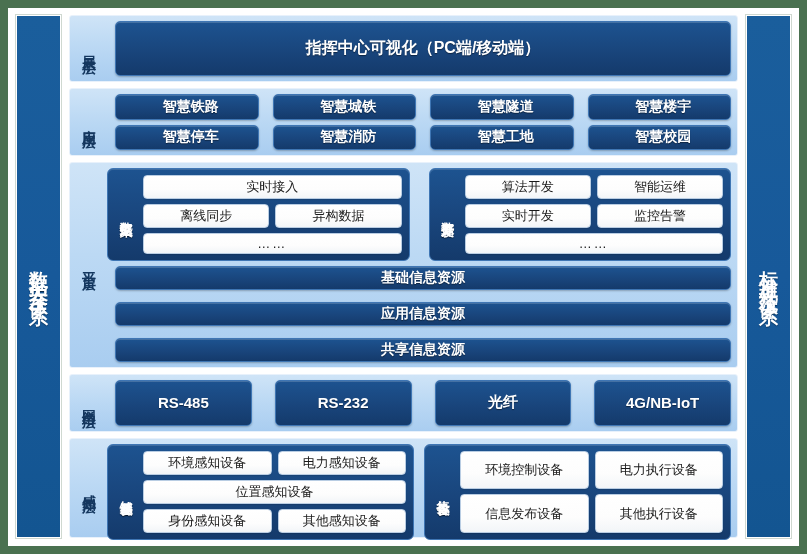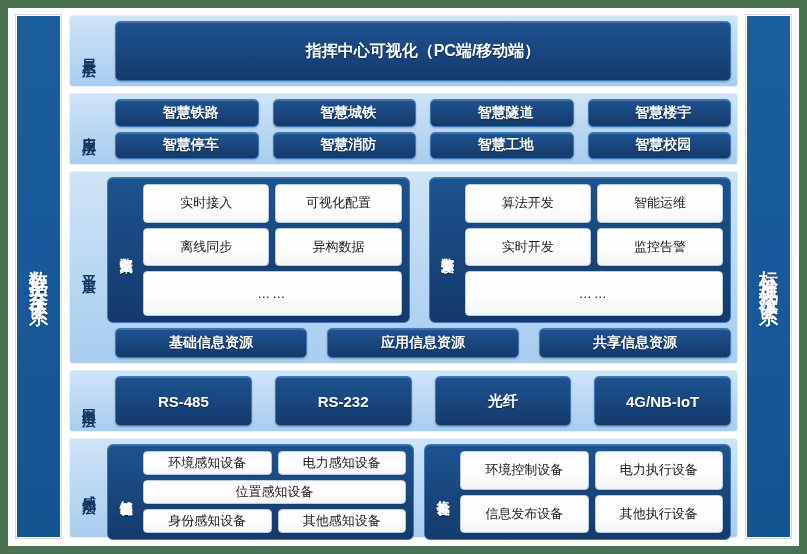--- a/index.html
+++ b/index.html
@@ -146,21 +146,21 @@
     text-shadow: 0 1px 1px rgba(0,0,0,.45);
   }
   .plat-group-title .vtext {
     writing-mode: vertical-rl; text-orientation: upright;
     letter-spacing: 1px; line-height: 1.05;
   }
   .plat-items { flex: 1 1 auto; min-width: 0; display: flex; flex-direction: column; gap: 5px; }
   .plat-items .grid2 { display: flex; flex-direction: row; gap: 6px; flex: 1 1 0; }
   .plat-items .grid2 .pill { flex: 1 1 0; min-width: 0; }
   .plat-items .wide { flex: 1 1 0; letter-spacing: 2px; }
-  .plat-res { display: flex; gap: 12px; flex: 0 0 30px; }
+  .plat-res { display: flex; flex-direction: column; gap: 12px; flex: 0 0 30px; }
   .plat-res .chip { flex: 1 1 0; min-width: 0; }
 
   
   #network { height: 62px; }
   .net-row { display: flex; flex-direction: row; gap: 15px; flex: 1 1 auto; }
   .net-row .chip { flex: 1 1 0; min-width: 0; font-size: 15px; }
 
   
   #sensing { height: 100px; }
   .sense-row { display: flex; flex-direction: row; gap: 10px; flex: 1 1 auto; }
@@ -234,21 +234,20 @@
 
         <div class="plat-top">
 
           <div class="plat-group">
             <div class="plat-group-title">
               <span class="vtext">数据汇聚</span>
             </div>
             <div class="plat-items">
               <div class="grid2">
                 <div class="pill">实时接入</div>
-                <div class="pill">可视化配置</div>
               </div>
               <div class="grid2">
                 <div class="pill">离线同步</div>
                 <div class="pill">异构数据</div>
               </div>
               <div class="pill wide">……</div>
             </div>
           </div>
 
           <div class="plat-group">

